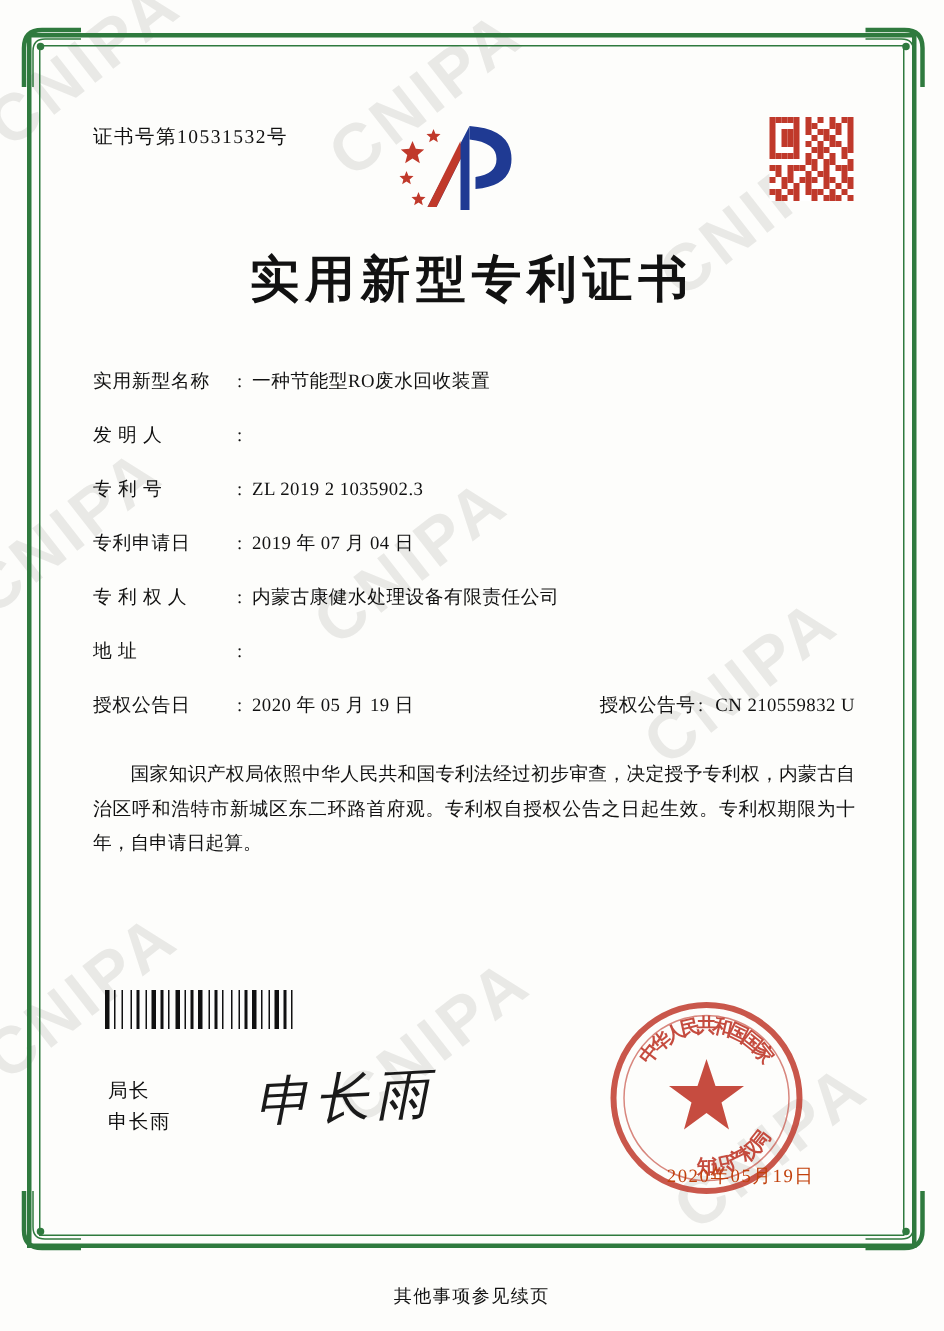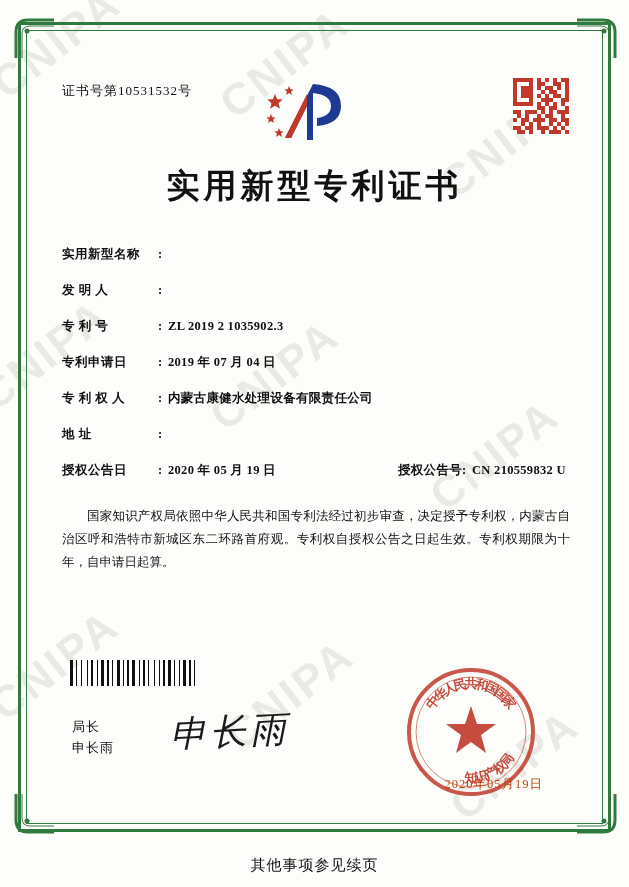--- a/index.html
+++ b/index.html
@@ -127,21 +127,20 @@
   }
 
   .fields {
     position: absolute;
     left: 62px;
     top: 244px;
     width: 508px;
     font-size: 12.5px;
     color: #111;
     line-height: 1.6;
-    font-weight: bold;
   }
   .field-row {
     display: flex;
     margin-bottom: 16px;
     align-items: baseline;
   }
   .f-label {
     width: 96px;
     flex: 0 0 96px;
     letter-spacing: 0.5px;
@@ -155,20 +154,21 @@
     flex: 1 1 auto;
     letter-spacing: 0.3px;
   }
   .f-value .line2 {
     display: block;
     margin-top: 3px;
   }
   .inline-split {
     display: flex;
     width: 100%;
+    justify-content: space-between;
   }
   .inline-split .left {
     width: 230px;
     flex: 0 0 230px;
   }
   .inline-split .right-label { white-space: nowrap; }
 
   .paragraphs {
     position: absolute;
     left: 62px;
@@ -248,21 +248,21 @@
     font-size: 12px;
     color: #111;
     letter-spacing: 1px;
   }
 
   .footer-note {
     position: absolute;
     left: 0; right: 0;
     top: 856px;
     text-align: center;
-    font-size: 15px;
+    font-size: 12px;
     color: #111;
     letter-spacing: 1px;
   }
 </style>
 </head>
 <body>
 
 <div class="page">
 
   <div class="watermark wm1">CNIPA</div>
@@ -526,20 +526,21 @@
       </svg>
     </div>
 
     <div class="title">实用新型专利证书</div>
 
     <div class="fields">
 
       <div class="field-row">
         <span class="f-label">实用新型名称</span>
         <span class="f-colon">:</span>
+        <span class="f-value">一种节能型RO废水回收装置</span>
       </div>
 
       <div class="field-row">
         <span class="f-label">发 明 人</span>
         <span class="f-colon">:</span>
       </div>
 
       <div class="field-row">
         <span class="f-label">专 利 号</span>
         <span class="f-colon">:</span>

